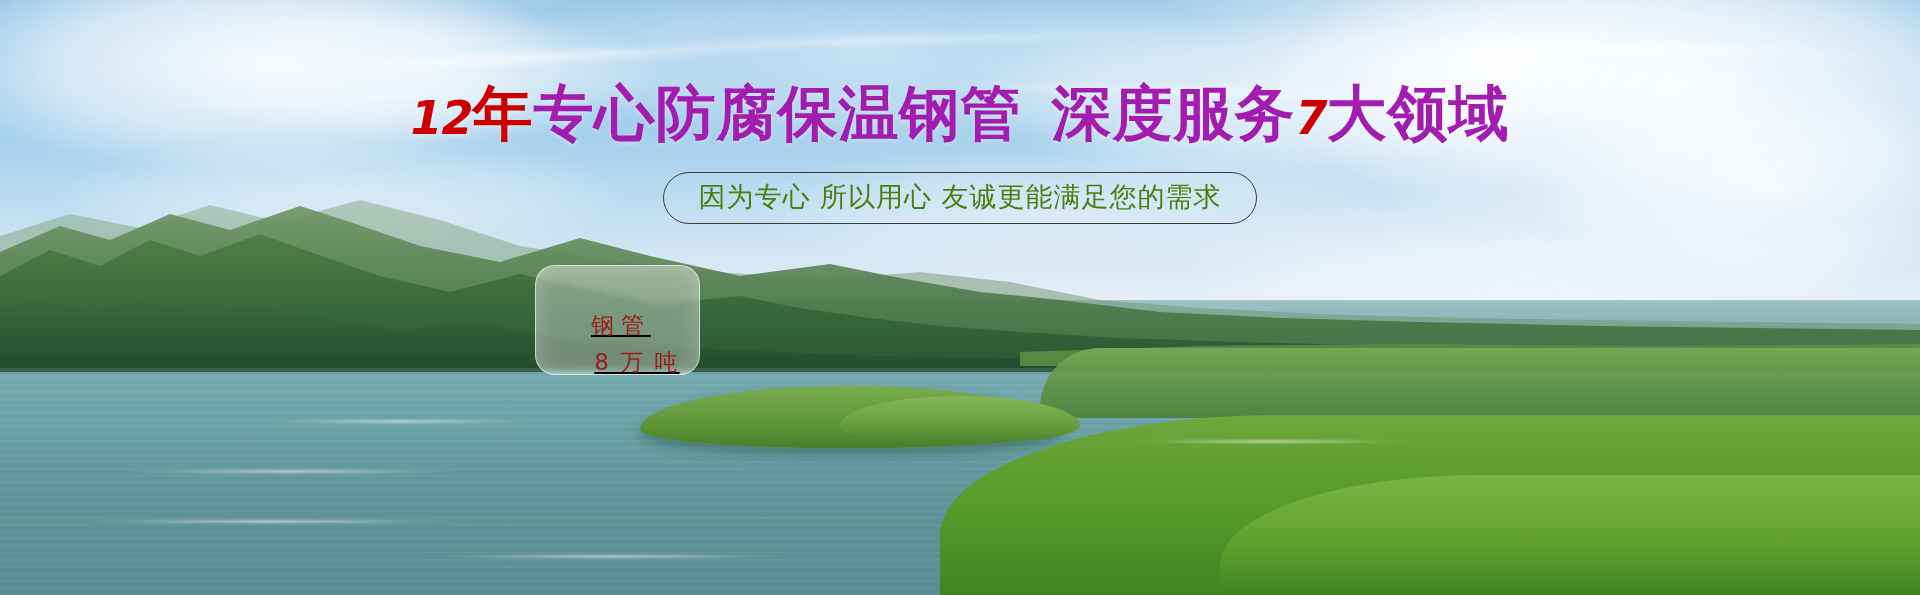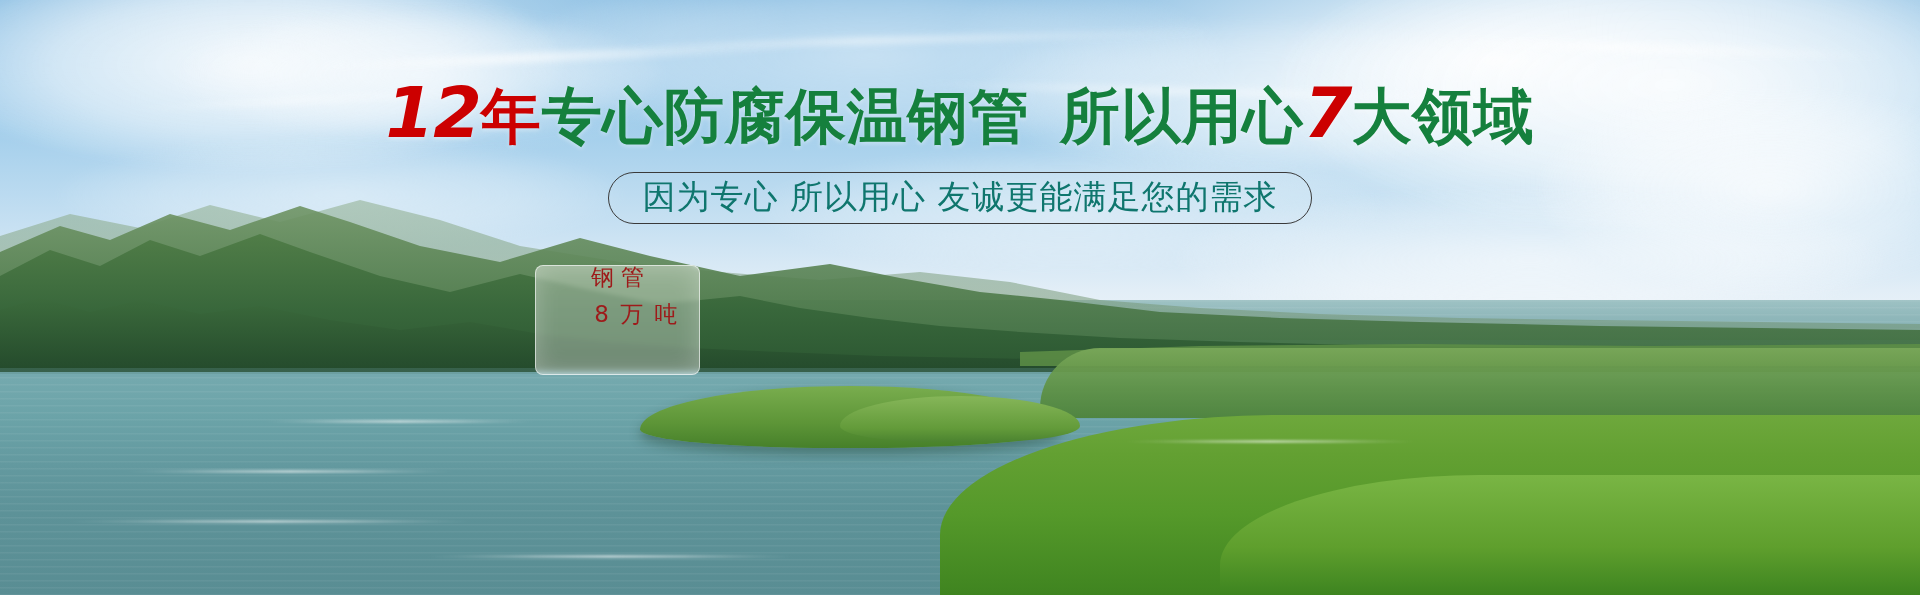--- a/index.html
+++ b/index.html
@@ -100,61 +100,62 @@
     text-align:center;
     font-family:"DejaVu Sans","Liberation Sans",sans-serif;
     font-weight:bold;
     font-size:60px;
     line-height:60px;
     letter-spacing:1px;
     white-space:nowrap;
     text-shadow:0 2px 4px rgba(255,255,255,.35);
   }
   .hl-red { color:#cc0000; }
-  .hl-dark { color:#15803d; }
+  .hl-dark { color:#a21caf; }
   .hl-num {
-    font-size:70px;
+    font-size:46px;
     font-style:italic;
     letter-spacing:-1px;
     text-align:center;
   }
   .hl-gap { display:inline-block; width:30px; }
 
   .subtitle-wrap {
     position:absolute; left:0; top:172px; width:1920px;
     display:flex; justify-content:center;
   }
   .subtitle {
     border:1.5px solid #3a3a3a;
     border-radius:28px;
     padding:8px 34px 10px 34px;
     font-family:"DejaVu Sans","Liberation Sans",sans-serif;
-    font-size:33px;
+    font-size:27px;
     line-height:32px;
-    color:#0f766e;
+    color:#4d7c0f;
     letter-spacing:1px;
     white-space:nowrap;
     background:rgba(255,255,255,0.04);
   }
 
   
   .cards {
     position:absolute; left:535px; top:265px;
     display:flex; gap:10px;
   }
   .card {
     width:165px; height:110px;
     background:rgba(255,255,255,0.34);
     border:1px solid rgba(255,255,255,0.65);
-    border-radius:8px;
+    border-radius:20px;
     display:flex; flex-direction:column;
-    align-items:center; justify-content:flex-start;
+    align-items:center; justify-content:flex-end;
     gap:14px;
     backdrop-filter:blur(2px);
     box-shadow:inset 0 0 24px rgba(255,255,255,.25);
+    text-decoration:underline;
   }
   .card-label {
     font-family:"DejaVu Sans","Liberation Sans",sans-serif;
     font-size:23px; line-height:23px;
     color:#9e1a1a; letter-spacing:7px; text-indent:7px;
     font-weight:normal;
   }
   .card-value {
     font-family:"DejaVu Sans","Liberation Sans",sans-serif;
     font-size:23px; line-height:23px;
@@ -239,21 +240,21 @@
   <div class="grass-fg"></div>
   <div class="grass-fg2"></div>
 
   <div class="ripple" style="left:120px;  top:470px; width:340px;"></div>
   <div class="ripple" style="left:60px;   top:520px; width:420px;"></div>
   <div class="ripple" style="left:420px;  top:555px; width:380px;"></div>
   <div class="ripple" style="left:1120px; top:440px; width:300px;"></div>
   <div class="ripple" style="left:260px;  top:420px; width:280px;"></div>
 
   <div class="headline">
-    <span class="hl-red hl-num">12</span><span class="hl-red">年</span><span class="hl-dark">专心防腐保温钢管</span><span class="hl-gap"></span><span class="hl-dark">所以用心</span><span class="hl-red hl-num">7</span><span class="hl-dark">大领域</span>
+    <span class="hl-red hl-num">12</span><span class="hl-red">年</span><span class="hl-dark">专心防腐保温钢管</span><span class="hl-gap"></span><span class="hl-dark">深度服务</span><span class="hl-red hl-num">7</span><span class="hl-dark">大领域</span>
   </div>
 
   <div class="subtitle-wrap">
     <div class="subtitle">因为专心 所以用心  友诚更能满足您的需求</div>
   </div>
 
   <div class="cards">
 
     <div class="card">
       <div class="card-label">钢管</div>

